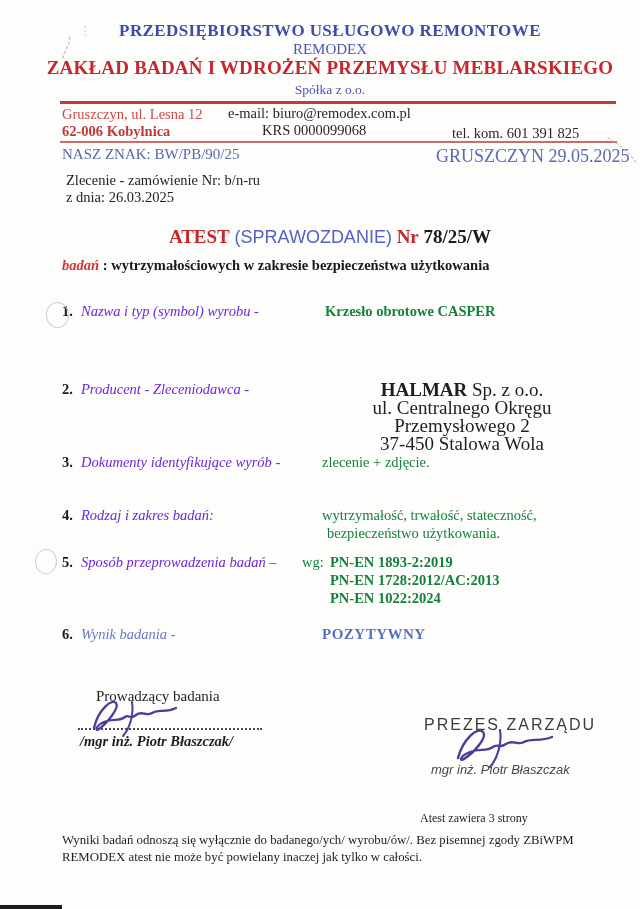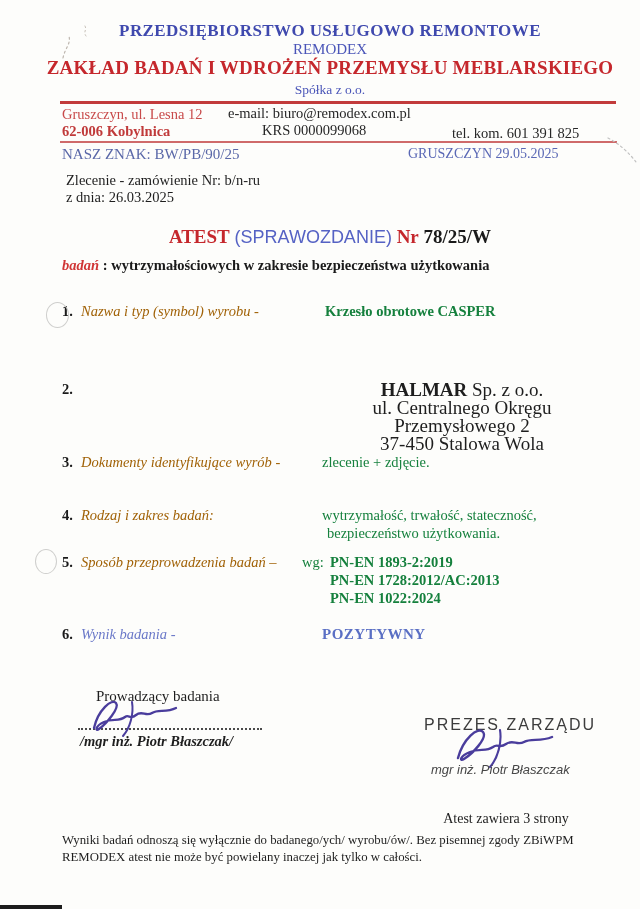--- a/index.html
+++ b/index.html
@@ -19,49 +19,49 @@
   .hdr4{top:82px;font-size:13.5px;color:#4a55b8;}
   .redline1{top:101px;left:60px;width:556px;height:3px;background:#c23b3b;}
   .redline2{top:141px;left:60px;width:557px;height:2px;background:#cf6a6a;}
 
   .addr1{left:62px;top:106px;color:#c84a4a;font-size:14.5px;}
   .addr2{left:62px;top:123px;color:#c03a3a;font-size:14.5px;font-weight:bold;}
   .email{left:228px;top:105px;font-size:14.5px;color:#272727;}
   .krs{left:262px;top:122px;font-size:14.5px;color:#272727;}
   .phone{left:452px;top:125px;font-size:14.5px;color:#272727;}
   .naszznak{left:62px;top:146px;font-size:15px;color:#5a68a8;}
-  .placedate{left:408px;top:146px;font-size:14px;color:#5a68b5;}
+  .placedate{left:436px;top:146px;font-size:18px;color:#5a68b5;}
 
   .order1{left:66px;top:172px;font-size:14.5px;}
   .order2{left:66px;top:189px;font-size:14.5px;}
 
   .titlerow{top:226px;font-size:19px;}
   .t-atest{color:#c5272c;font-weight:bold;}
   .t-spraw{color:#5562c4;font-family:"Liberation Sans",sans-serif;font-size:18px;}
   .t-nr{color:#c5272c;font-weight:bold;}
   .t-num{color:#1a1a1a;font-weight:bold;}
   .subtitle{left:62px;top:257px;font-size:14.5px;}
   .sub-red{color:#d03535;font-weight:bold;font-style:italic;}
   .sub-rest{color:#1a1a1a;font-weight:bold;}
 
   .item-no{font-weight:bold;font-size:14.5px;color:#1a1a1a;}
-  .item-label{font-style:italic;font-size:14.5px;color:#a16207;}
+  .item-label{font-style:italic;font-size:14.5px;color:#6d28d9;}
   .val{font-size:14.5px;color:#15803d;}
 
   .producer{left:312px;top:381px;width:300px;text-align:center;font-size:19px;line-height:18px;white-space:normal;}
   .blue-label{color:#6a78c8;}
   .pozytywny{color:#5a6fc4;font-weight:bold;font-size:15px;letter-spacing:.5px;}
 
   .sig-title-left{left:96px;top:688px;font-size:15px;}
   .dotline{left:78px;top:710px;width:184px;height:18px;border-bottom:2px dotted #4a4a4a;}
   .sig-name-left{left:80px;top:733px;font-size:14.5px;font-style:italic;font-weight:bold;}
   .stamp-title{left:424px;top:716px;font-size:16px;color:#3c3c3c;letter-spacing:2px;font-family:"Liberation Sans",sans-serif;}
   .stamp-name{left:431px;top:762px;font-size:13px;color:#474747;font-style:italic;font-family:"Liberation Sans",sans-serif;}
 
-  .pages-note{left:420px;top:811px;width:172px;text-align:center;font-size:14px;}
+  .pages-note{left:420px;top:811px;width:172px;text-align:left;font-size:12px;}
   .disclaimer{left:62px;top:832px;width:527px;font-size:12.8px;line-height:17px;white-space:normal;}
   .bottombar{left:0;top:905px;width:62px;height:4px;background:#1d1d1d;}
 
   .hole{border:1.6px solid #cfcfcd;border-radius:50%;background:transparent;}
   .hole1{left:46px;top:302px;width:21px;height:24px;}
   .hole2{left:35px;top:549px;width:20px;height:23px;}
   .artifact{pointer-events:none;}
 </style>
 </head>
 <body>
@@ -96,20 +96,21 @@
   <div class="abs serif subtitle">
     <span class="sub-red">badań</span>
     <span class="sub-rest">: wytrzymałościowych w zakresie bezpieczeństwa użytkowania</span>
   </div>
 
   <div class="abs serif item-no" style="left:62px;top:303px">1.</div>
   <div class="abs serif item-label" style="left:81px;top:303px">Nazwa i typ (symbol) wyrobu -</div>
   <div class="abs serif val b" style="left:325px;top:303px">Krzesło obrotowe CASPER</div>
 
   <div class="abs serif item-no" style="left:62px;top:381px">2.</div>
+  <div class="abs serif item-label" style="left:81px;top:381px">Producent - Zleceniodawca -</div>
   <div class="abs serif producer">
     <span class="b">HALMAR</span><span> Sp. z o.o.</span><br>
     <span>ul. Centralnego Okręgu Przemysłowego 2</span><br>
     <span>37-450 Stalowa Wola</span>
   </div>
 
   <div class="abs serif item-no" style="left:62px;top:454px">3.</div>
   <div class="abs serif item-label" style="left:81px;top:454px">Dokumenty identyfikujące wyrób -</div>
   <div class="abs serif val" style="left:322px;top:454px">zlecenie + zdjęcie.</div>
 

